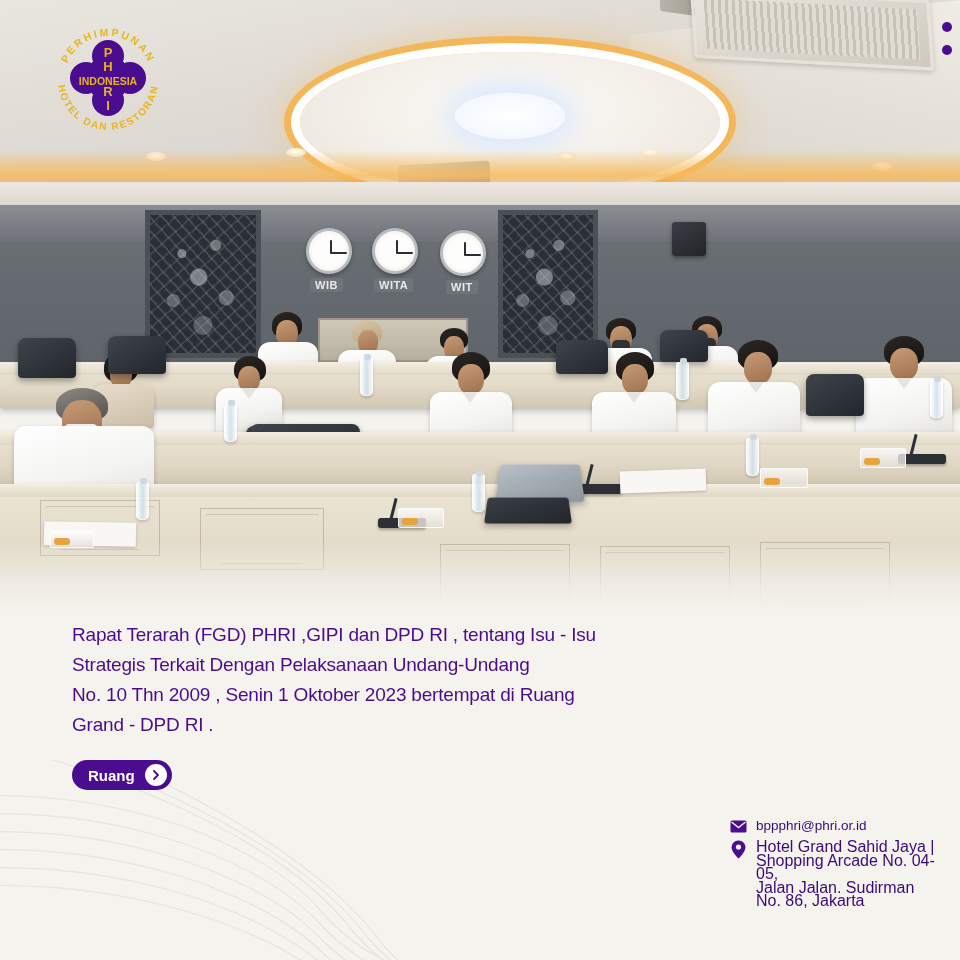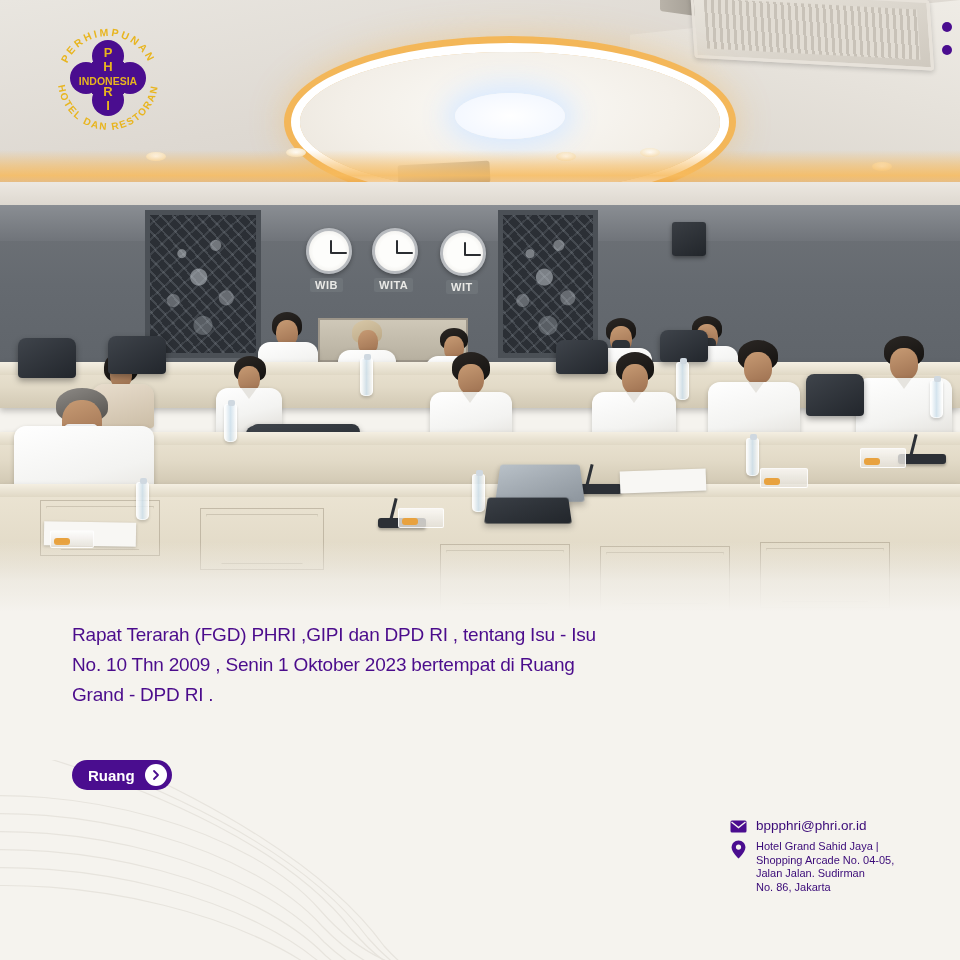--- a/index.html
+++ b/index.html
@@ -155,21 +155,21 @@
   .swipe-label { color:#fff; font-size:15px; font-weight:700; }
   .swipe-arrow { width:22px; height:22px; border-radius:50%; background:#fff;
     display:flex; align-items:center; justify-content:center; }
   .swipe-arrow svg { display:block; }
 
   
   .contact { position:absolute; left:730px; top:818px; width:220px; z-index:70; color:#3A0A78; }
   .c-row { display:flex; align-items:flex-start; gap:9px; margin-bottom:5px; }
   .c-ico { width:17px; height:17px; flex:0 0 17px; display:flex; align-items:center; justify-content:center; }
   .c-txt { font-size:13.5px; line-height:15.5px; color:#3A0A78; }
-  .c-addr { font-size:11px; line-height:13.5px; color:#3A0A78; }
+  .c-addr { font-size:16px; line-height:13.5px; color:#3A0A78; }
 </style>
 </head>
 <body>
 
 <div class="canvas">
 
   <div class="photo">
 
     <div class="ceiling"></div>
     <div class="ceil-right"></div>
@@ -372,20 +372,21 @@
 
   <div class="dots">
     <div class="dot" style="left:0px;   top:0px;"></div>
 
     <div class="dot" style="left:0px;   top:23px;"></div>
 
   </div>
 
   <div class="title">
     <div>Rapat Terarah (FGD) PHRI ,GIPI dan DPD RI , tentang Isu - Isu</div>
+    <div>Strategis   Terkait Dengan Pelaksanaan Undang-Undang</div>
     <div>No. 10 Thn 2009 , Senin 1 Oktober 2023 bertempat di Ruang</div>
     <div>Grand - DPD RI .</div>
   </div>
 
   <div class="swipe">
     <span class="swipe-label">Ruang</span>
     <span class="swipe-arrow">
       <svg width="12" height="12" viewBox="0 0 12 12">
         <path d="M4 2 L8 6 L4 10" fill="none" stroke="#4A0D8F" stroke-width="1.8" stroke-linecap="round" stroke-linejoin="round"></path>
       </svg>

